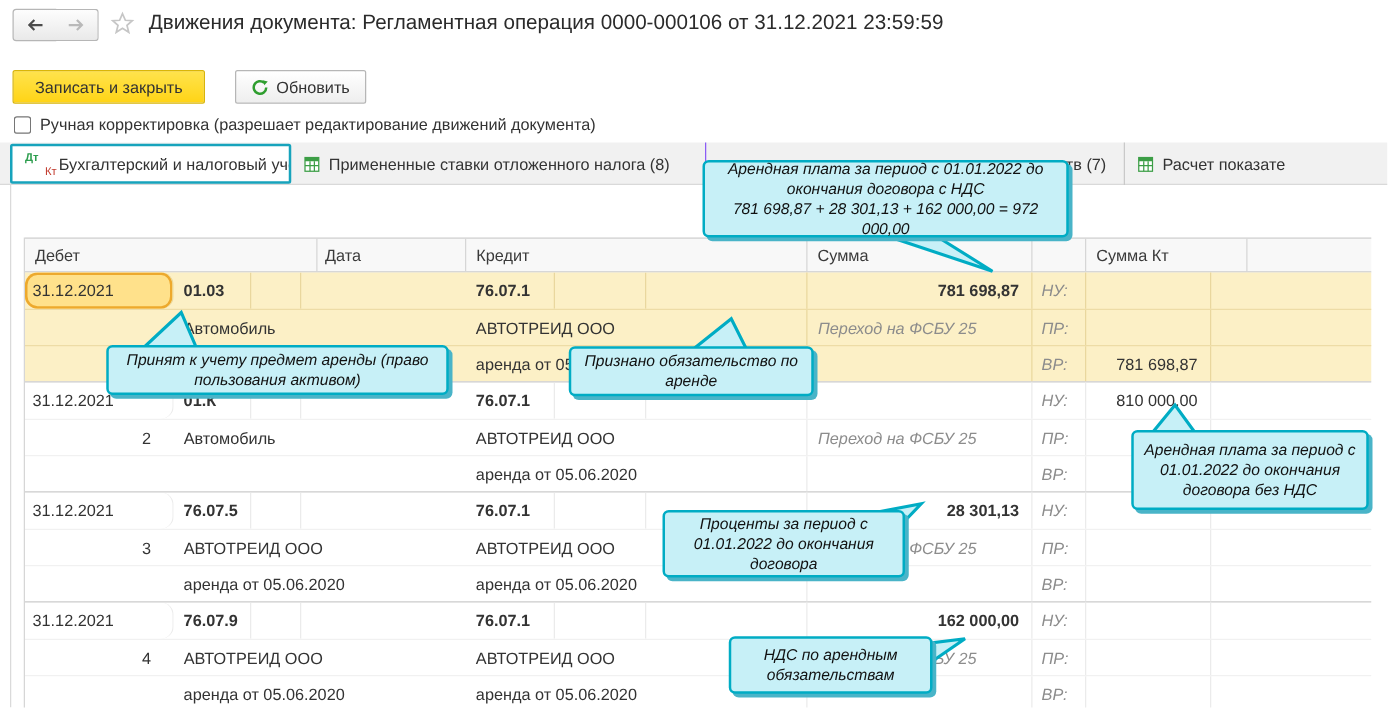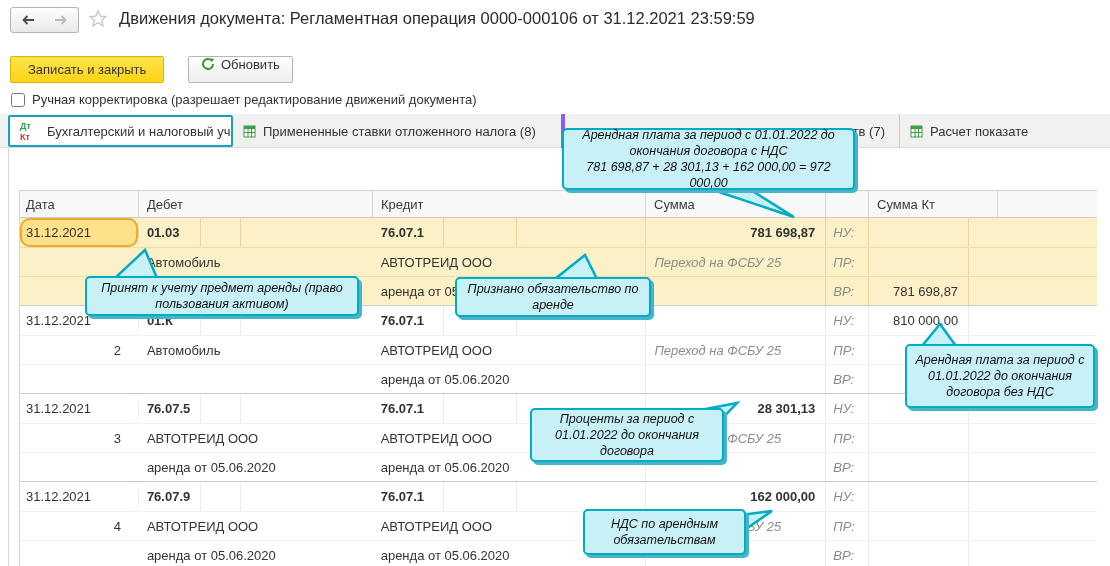--- a/index.html
+++ b/index.html
@@ -14,39 +14,39 @@
   #btn-fwd  { left:44px; border-left:none; border-radius:0 3px 3px 0; }
   #star { position:absolute; left:88px; top:9px; }
   #title { position:absolute; left:119px; top:9px; font-size:16.5px; color:#2b2b2b; white-space:nowrap; }
 
   
   #btn-save { position:absolute; left:10px; top:56px; height:27px; padding:0 17px;
     background:linear-gradient(#ffe34d,#ffd416); border:1px solid #d9b508; border-radius:2px;
     font-weight:normal; font-size:13px; color:#333; display:flex; align-items:center; cursor:pointer; }
   #btn-refresh { position:absolute; left:188px; top:56px; height:27px; padding:0 12px;
     background:linear-gradient(#ffffff,#eeeeee); border:1px solid #b6b6b6; border-radius:2px;
-    font-size:13px; color:#333; display:flex; align-items:flex-start; gap:6px; cursor:pointer; }
+    font-size:13px; color:#333; display:flex; align-items:center; gap:6px; cursor:pointer; }
 
   
   #manual-row { position:absolute; left:11px; top:92px; display:flex; align-items:center; gap:7px; }
   #manual-row input { width:14px; height:14px; }
 
   
   #tabbar { position:absolute; left:0; top:114px; width:1110px; height:34px; background:#f1f1f1;
     border-bottom:1px solid #d9d9d9; }
   .tab { position:absolute; top:0; height:34px; display:flex; align-items:center; gap:7px;
     padding:0 10px; color:#333; cursor:pointer; white-space:nowrap; overflow:hidden; }
   #tab-1 { left:8px; width:225px; top:1px; height:32px; background:#fff; border:2px solid #17a3bc;
     border-radius:2px; z-index:2; }
-  #tab-2 { left:233px; width:332px; border-right:4px solid #8b5cf6; }
+  #tab-2 { left:233px; width:332px; border-right:1px solid #8b5cf6; }
   #tab-3 { left:565px; width:335px; border-right:1px solid #c9c9c9; justify-content:flex-end; padding-right:14px; }
   #tab-4 { left:900px; width:210px; }
   .dtkt { position:relative; width:20px; height:17px; flex:0 0 auto; }
   .dtkt .dt { position:absolute; left:0; top:-2px; font-size:9px; font-weight:bold; color:#2e9e4f; }
-  .dtkt .kt { position:absolute; left:0; bottom:-2px; font-size:9px; font-weight:bold; color:#c23b2e;text-align:center; }
+  .dtkt .kt { position:absolute; left:16px; bottom:-2px; font-size:9px; font-weight:normal; color:#c23b2e;text-align:center; }
 
   
   #frame-left { position:absolute; left:8px; top:148px; height:418px; border-left:1px solid #dadada; }
 
   
   #grid { position:absolute; left:19px; top:190px; width:1078px; border-left:1px solid #d6d6d6; }
   .tl { display:flex; height:29px; align-items:center; }
   .td { height:100%; display:flex; align-items:center; overflow:hidden; white-space:nowrap; }
   .c-date{ width:119px; padding-left:6px; }
   .c-deb { width:234px; padding-left:8px; }
@@ -146,22 +146,22 @@
         <rect x="1" y="1" width="11" height="3" fill="#3c9e46"></rect>
         <path d="M1 7.5 H12 M5 4 V12 M8.5 4 V12" stroke="#3c9e46" fill="none"></path>
       </svg>
       <span>Расчет показате</span>
     </div>
   </div>
   <div id="frame-left"></div>
 
   <div id="grid">
     <div class="tl" id="thead">
+      <div class="td c-deb">Дебет</div>
       <div class="td c-date">Дата</div>
-      <div class="td c-deb">Дебет</div>
       <div class="td c-cred">Кредит</div>
       <div class="td c-sum">Сумма</div>
       <div class="td c-lbl"></div>
       <div class="td c-kt" style="padding-left:8px;">Сумма Кт</div>
     </div>
 
     <div class="tgroup sel">
       <div class="tl l1">
         <div class="td c-date selcell">31.12.2021</div>
         <div class="td c-deb sub">

